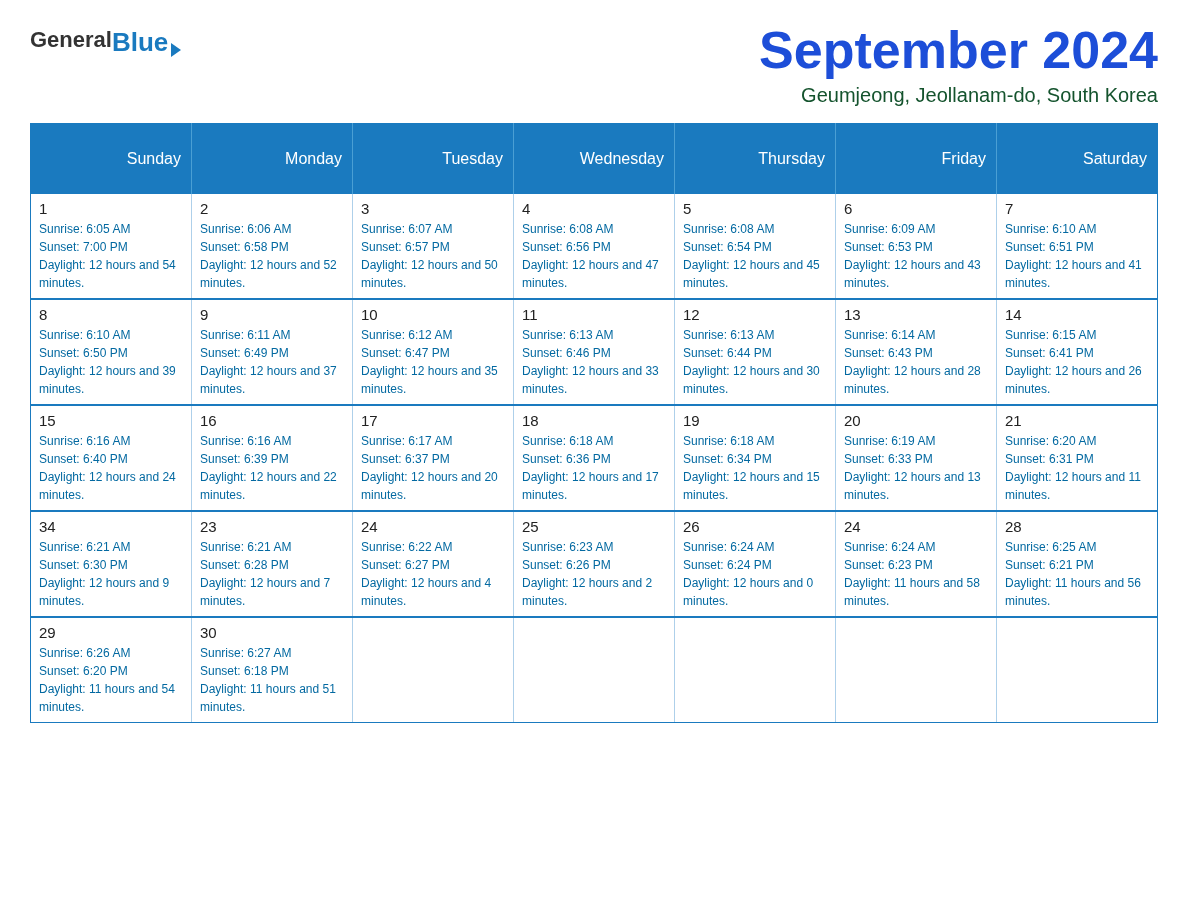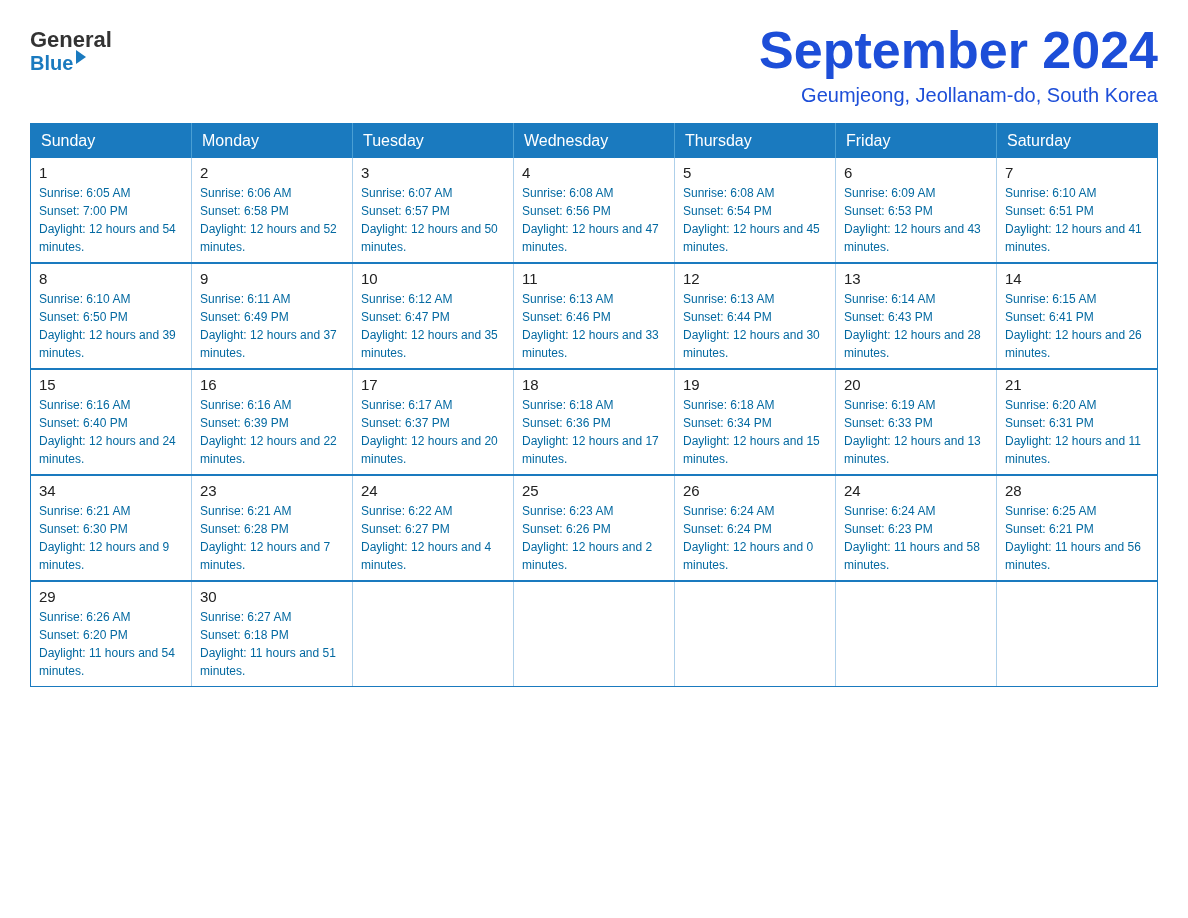--- a/index.html
+++ b/index.html
@@ -11,72 +11,72 @@
       padding: 20px 30px;
     }
     .header-area {
       display: flex;
       justify-content: space-between;
       align-items: flex-start;
       margin-bottom: 16px;
     }
     .logo {
       display: flex;
-      flex-direction: column;
+      flex-direction: row;
       align-items: flex-start;
       margin-top: 8px;
     }
     .logo-general {
       font-size: 22px;
       font-weight: bold;
       color: #333;
       line-height: 1.1;
     }
     .logo-blue {
-      font-size: 20px;
+      font-size: 26px;
       font-weight: bold;
       color: #1a7abf;
       line-height: 1.1;
       display: flex;
-      align-items: flex-start;
+      align-items: flex-end;
     }
     .logo-triangle {
       width: 0;
       height: 0;
       border-left: 10px solid #1a7abf;
       border-top: 7px solid transparent;
       border-bottom: 7px solid transparent;
       margin-left: 3px;
       margin-top: -2px;
     }
     .title-area {
       text-align: right;
     }
     .month-title {
       font-size: 52px;
       font-weight: bold;
       color: #1d4ed8;
     }
     .location-title {
       font-size: 20px;
-      color: #1d4ed8;
+      color: #14532d;
       margin-top: 4px;
     }
     .calendar-table {
       width: 100%;
       border-collapse: collapse;
       border: 1px solid #1a7abf;
     }
     .calendar-table th {
       background-color: #1a7abf;
       color: #fff;
       font-size: 16px;
       font-weight: normal;
-      padding: 8px 10px;
-      text-align: left;
+      padding: 26px 10px;
+      text-align: right;
       border-right: 1px solid #4a9fd4;
     }
     .calendar-table th:last-child {
       border-right: none;
     }
     .calendar-table td {
       vertical-align: top;
       padding: 6px 8px;
       border-right: 1px solid #aed0ea;
       border-bottom: 2px solid #1a7abf;

